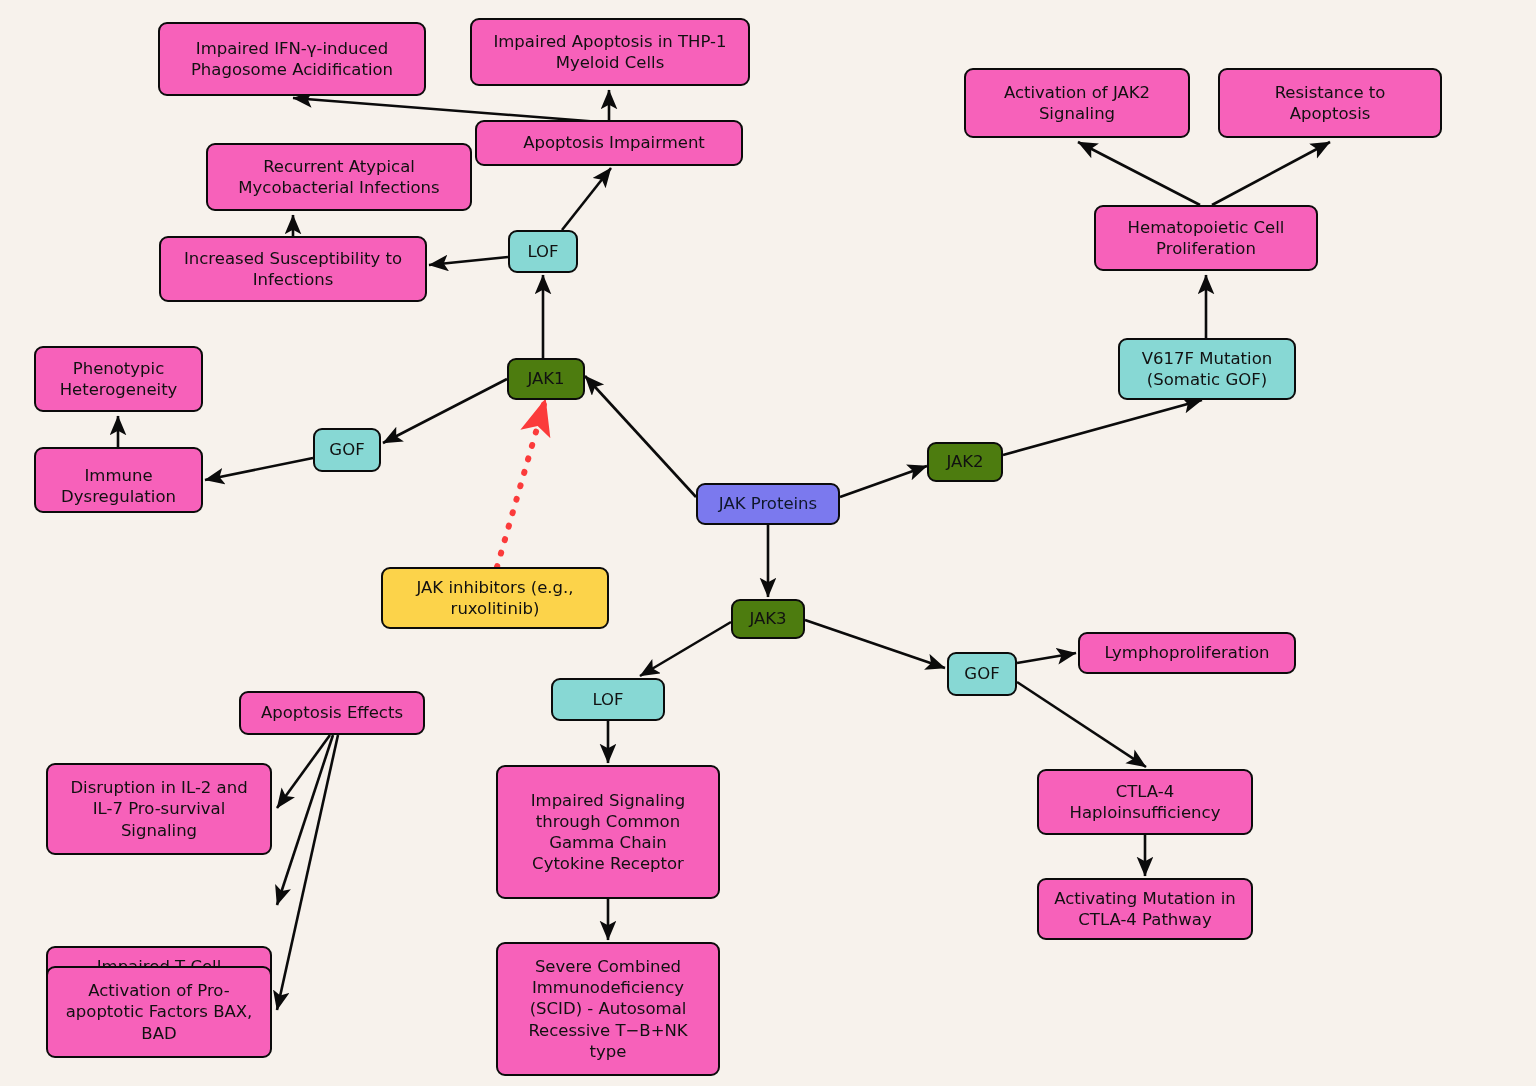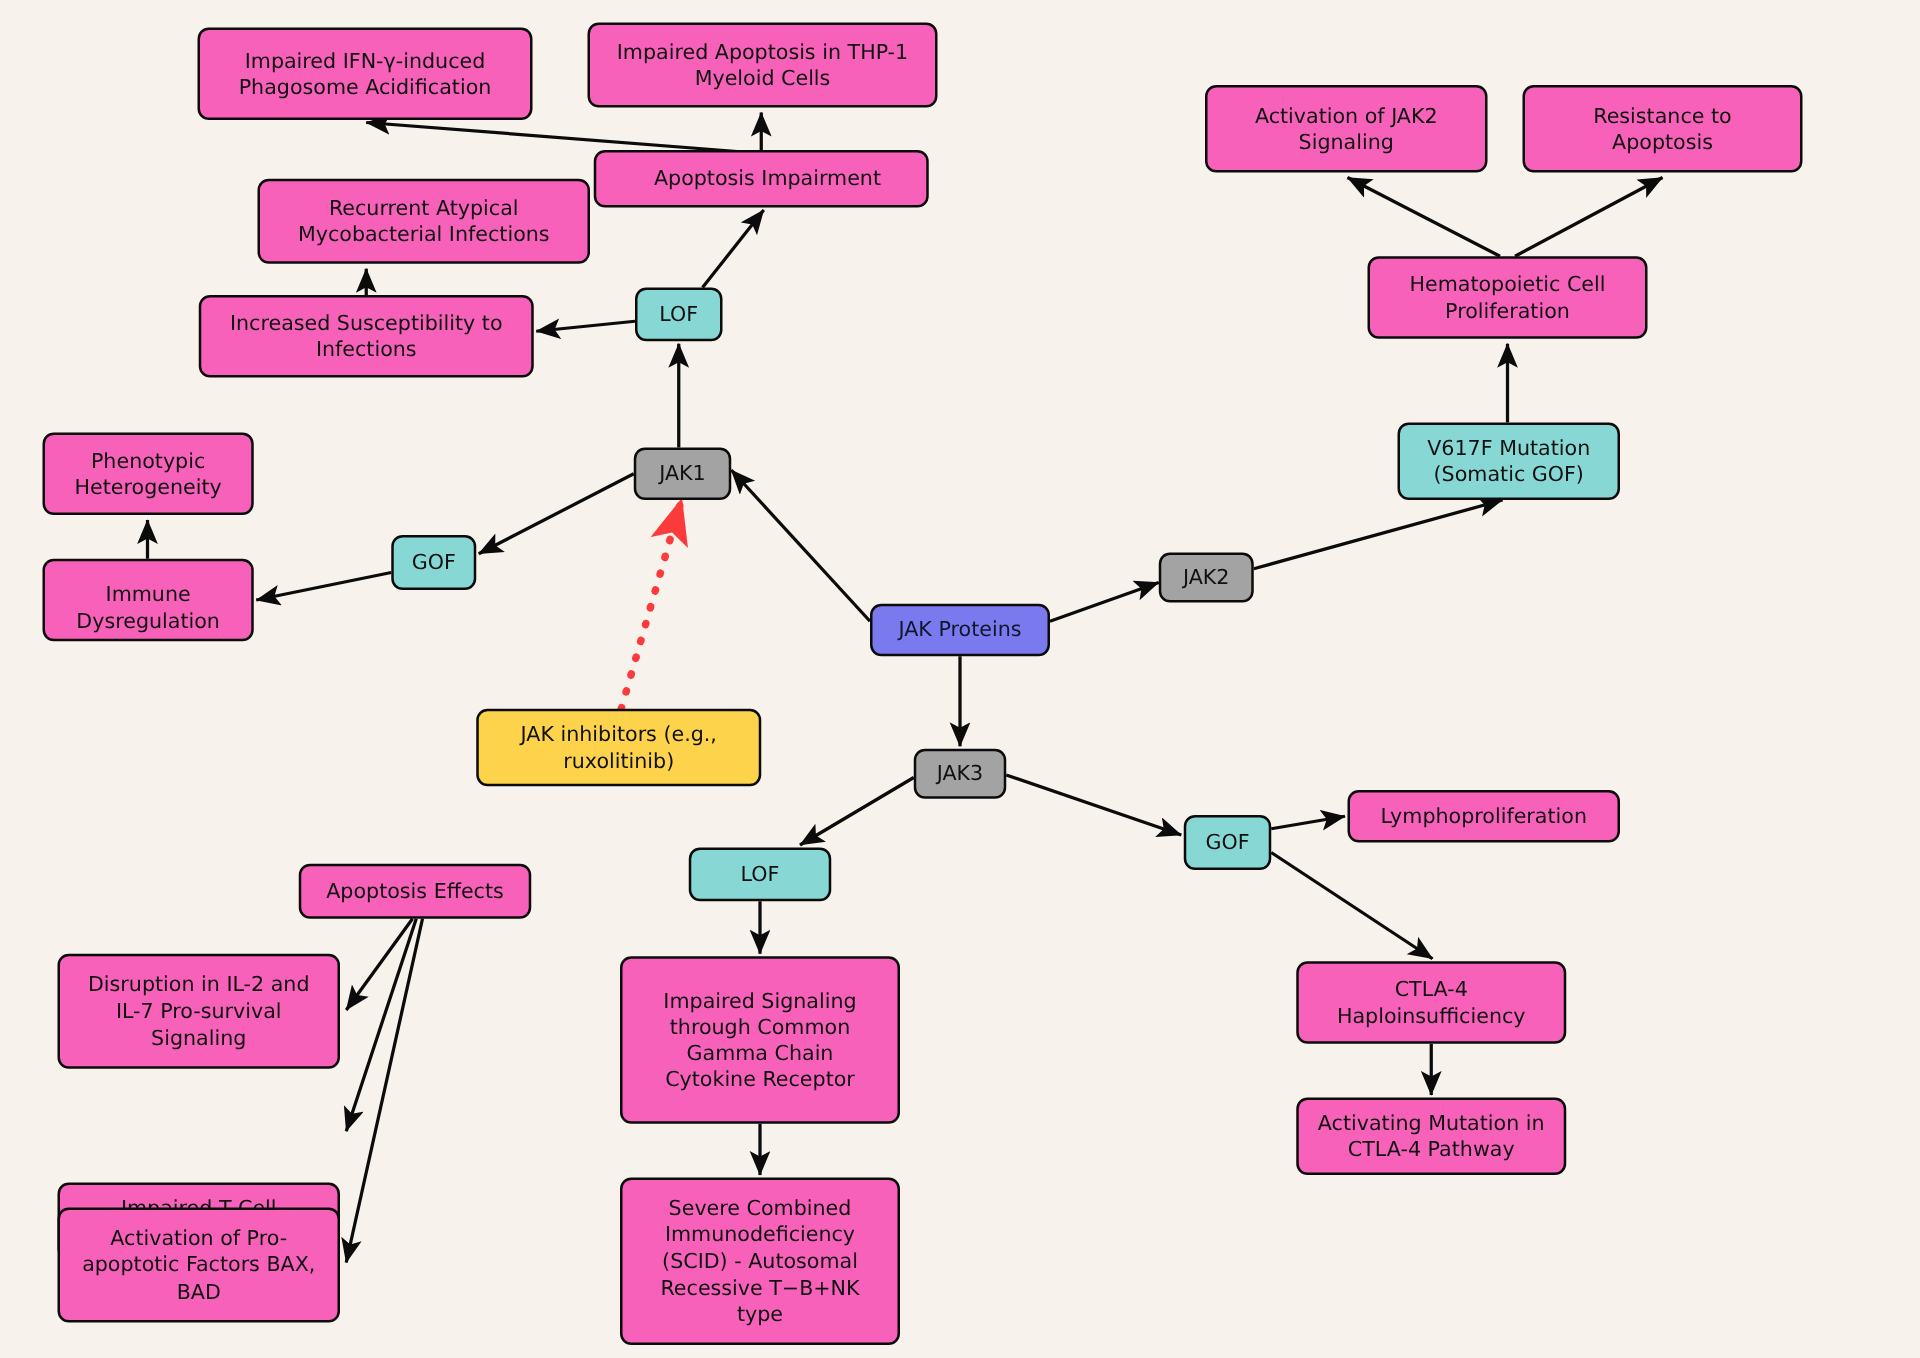--- a/index.html
+++ b/index.html
@@ -18,21 +18,21 @@
     display:flex;align-items:center;justify-content:center;
     text-align:center;
     border:2.5px solid #0b0b0b;
     border-radius:9px;
     color:#111111;
     line-height:1.28;
     padding:4px 10px;
     white-space:pre-line;
   }
   .n-pink{background:#f761ba;}
-  .n-blue{background:#a3a3a3;}
+  .n-blue{background:#4d7c0f;}
   .n-teal{background:#87d8d4;}
   .n-purple{background:#7b79ee;color:#0f172a;}
   .n-yellow{background:#fcd34a;}
   .sz-md{font-size:16.5px;}
 </style>
 </head>
 <body style="background: rgb(247, 242, 236);">
 
 <div id="canvas">
   <svg id="edges" viewBox="0 0 1536 1086">

